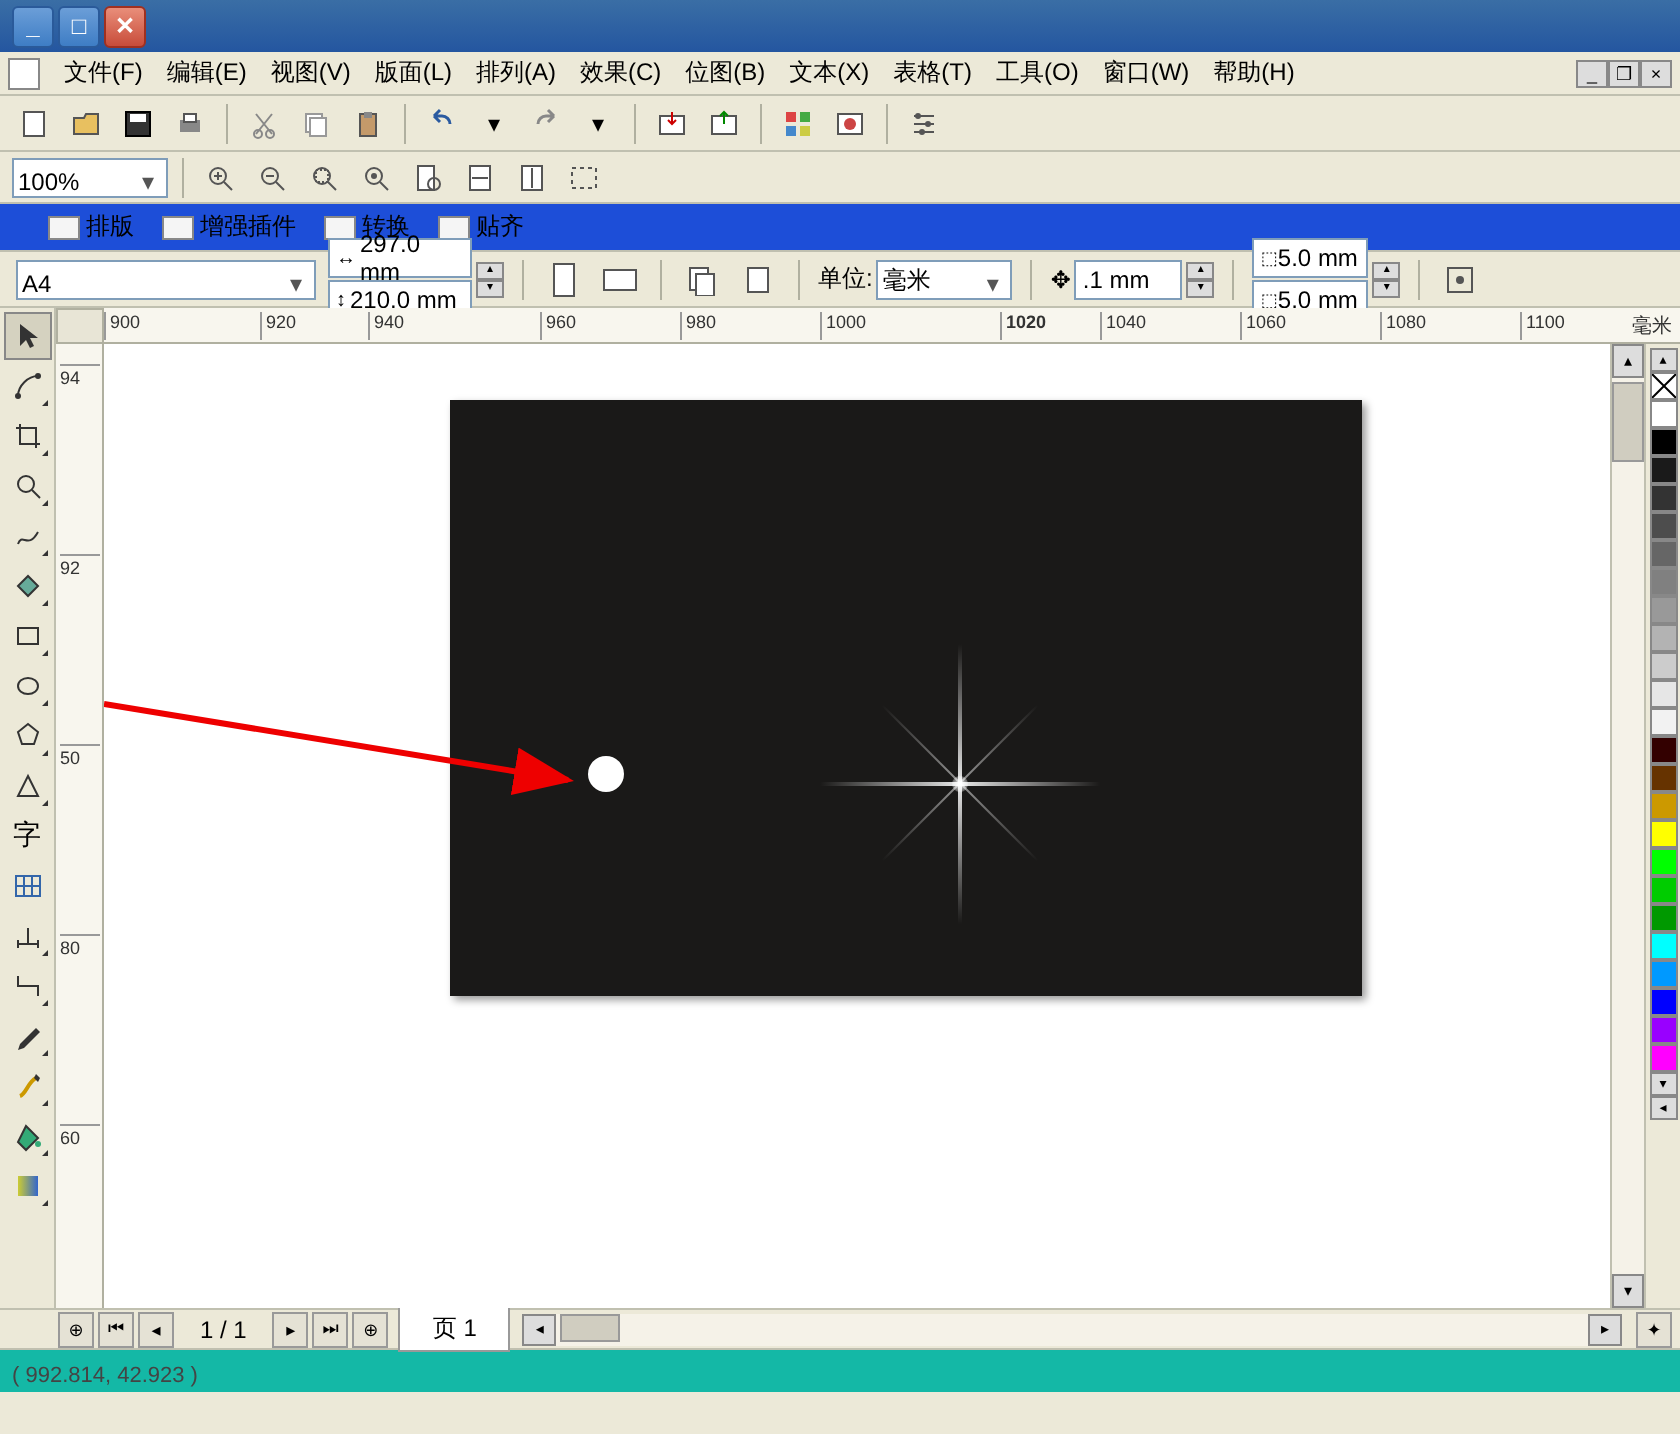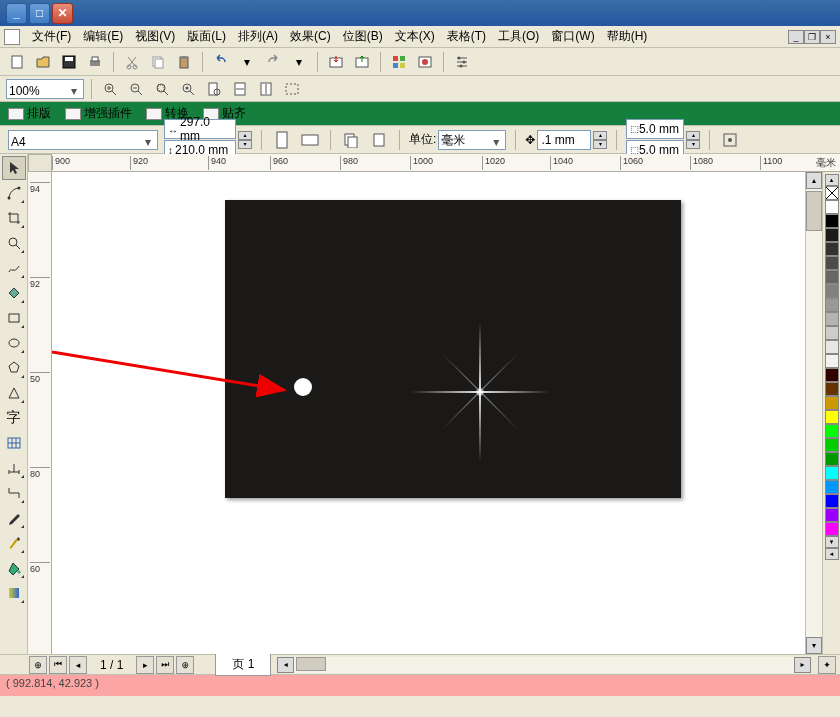--- a/index.html
+++ b/index.html
@@ -20,21 +20,21 @@
 .toolbar { height: 28px; background: #ece9d8; display: flex; align-items: center; padding: 2px 6px; gap: 4px; border-bottom: 1px solid #c0c0b0; }
 .toolbar.secondary { height: 26px; border-bottom: 1px solid #c0c0b0; }
 .tb-btn { width: 22px; height: 22px; display: flex; align-items: center; justify-content: center; border: 1px solid transparent; }
 .tb-sep { width: 1px; height: 20px; background: #b0b0a0; margin: 0 3px; }
 .tb-combo { height: 20px; border: 1px solid #7f9db9; background: white; display: flex; align-items: flex-end; padding: 0 2px; }
 .tb-combo .arrow { width: 14px; display: flex; justify-content: center; color: #555; }
 .tb-input { height: 20px; border: 1px solid #7f9db9; background: white; display: flex; align-items: center; padding: 0 3px; }
 .spinner { width: 14px; display: flex; flex-direction: column; }
 .spinner div { height: 9px; border: 1px solid #888; background: #ddd; font-size: 6px; display: flex; align-items: center; justify-content: center; line-height: 1; }
 
-.tabs-bar { height: 24px; background: #15803d; display: flex; align-items: center; padding: 0 8px; gap: 14px; border-bottom: 1px solid #c0c0b0; }
+.tabs-bar { height: 24px; background: #1d4ed8; display: flex; align-items: center; padding: 0 24px; gap: 14px; border-bottom: 1px solid #c0c0b0; }
 .tab-item { display: flex; align-items: center; gap: 3px; cursor: default; }
 .tab-icon { width: 16px; height: 12px; border: 1px solid #888; background: #f5f5f5; }
 
 .props-bar { height: 28px; background: #ece9d8; display: flex; align-items: center; padding: 2px 8px; gap: 6px; border-bottom: 1px solid #c0c0b0; }
 .props-bar .group { display: flex; align-items: center; gap: 2px; }
 
 .main-area { display: flex; height: 500px; }
 .tool-palette { width: 28px; background: #ece9d8; border-right: 1px solid #c0c0b0; display: flex; flex-direction: column; padding: 2px 0; gap: 1px; }
 .tool-btn { width: 24px; height: 24px; margin: 0 auto; display: flex; align-items: center; justify-content: center; border: 1px solid transparent; position: relative; }
 .tool-btn.selected { border: 1px solid #888; background: #d5d2c0; }
@@ -55,26 +55,26 @@
 .scroll-track { flex: 1; background: #f5f2e8; }
 .scroll-thumb { background: #d0cdc0; border: 1px solid #999; }
 
 .color-palette { width: 18px; background: #ece9d8; border-left: 1px solid #c0c0b0; display: flex; flex-direction: column; align-items: center; padding: 2px 0; gap: 0; }
 .color-sw { width: 14px; height: 14px; border: 1px solid #888; }
 .color-nav { width: 14px; height: 12px; border: 1px solid #888; background: #ddd; font-size: 7px; display: flex; align-items: center; justify-content: center; }
 
 .page-nav { height: 20px; background: #ece9d8; display: flex; align-items: center; border-top: 1px solid #c0c0b0; }
 .page-nav .nav-btn { width: 18px; height: 18px; border: 1px solid #999; background: #e5e2d5; display: flex; align-items: center; justify-content: center; font-size: 9px; margin: 0 1px; }
 .page-nav .page-num { padding: 0 12px; }
-.page-tab { padding: 2px 16px; border: 1px solid #999; background: #fff; margin-left: 20px; }
+.page-tab { padding: 2px 16px; border: 1px solid #999; background: #fff; margin-left: 4px; }
 .hscroll { flex: 1; margin: 0 6px; display: flex; align-items: center; }
 .hscroll .scroll-btn { width: 17px; height: 16px; }
 .hscroll .scroll-track { height: 16px; flex: 1; position: relative; }
 
-.status-bar { height: 22px; background: #fca5a5; display: flex; align-items: flex-start; padding: 2px 6px; gap: 4px; border-top: 1px solid #c0c0b0; color: #444; }
+.status-bar { height: 22px; background: #14b8a6; display: flex; align-items: flex-end; padding: 2px 6px; gap: 4px; border-top: 1px solid #c0c0b0; color: #444; }
 .status-bar span { font-size: 11px; }
 
 
 .black-rect { position: absolute; left: 173px; top: 28px; width: 456px; height: 298px; background: #1a1918; box-shadow: 2px 2px 4px rgba(0,0,0,0.4); }
 .watermark { position: absolute; left: 300px; top: 140px; color: #4a4948; font-size: 28px; font-weight: bold; font-style: italic; pointer-events: none; }
 .watermark .big { font-size: 40px; }
 .watermark .sub { font-size: 11px; letter-spacing: 1px; display: block; margin-top: -6px; margin-left: 38px; }
 .white-circle { position: absolute; left: 242px; top: 206px; width: 18px; height: 18px; background: #fff; border-radius: 50%; }
 .star-burst { position: absolute; left: 368px; top: 160px; width: 120px; height: 120px; pointer-events: none; }
 .ray { position: absolute; left: 50%; top: 50%; background: linear-gradient(to right, transparent, rgba(255,255,255,0.9), transparent); transform-origin: center; }
@@ -498,25 +498,25 @@
       </div>
   </div>
 
   <div class="canvas-wrap">
     <div style="display:flex">
       <div class="ruler-corner"></div>
       <div class="ruler-h" style="flex:1">
         <span class="ruler-unit">毫米</span>
       <span class="tick" style="left: 0;">900</span>
           <span class="tick" style="left: 78px;">920</span>
-          <span class="tick" style="left: 156px;">940</span>
+          <span class="tick" style="left: 132px;">940</span>
           <span class="tick" style="left: 218px;">960</span>
           <span class="tick" style="left: 288px;">980</span>
           <span class="tick" style="left: 358px;">1000</span>
-          <span class="tick" style="left: 430px;">1020</span>
+          <span class="tick" style="left: 448px; font-weight: bold;">1020</span>
           <span class="tick" style="left: 498px;">1040</span>
           <span class="tick" style="left: 568px;">1060</span>
           <span class="tick" style="left: 638px;">1080</span>
           <span class="tick" style="left: 708px;">1100</span>
         </div>
     </div>
     <div class="canvas-inner">
       <div class="ruler-v">
           <span class="tick" style="top: 10px;">94</span>
           <span class="tick" style="top: 105px;">92</span>

